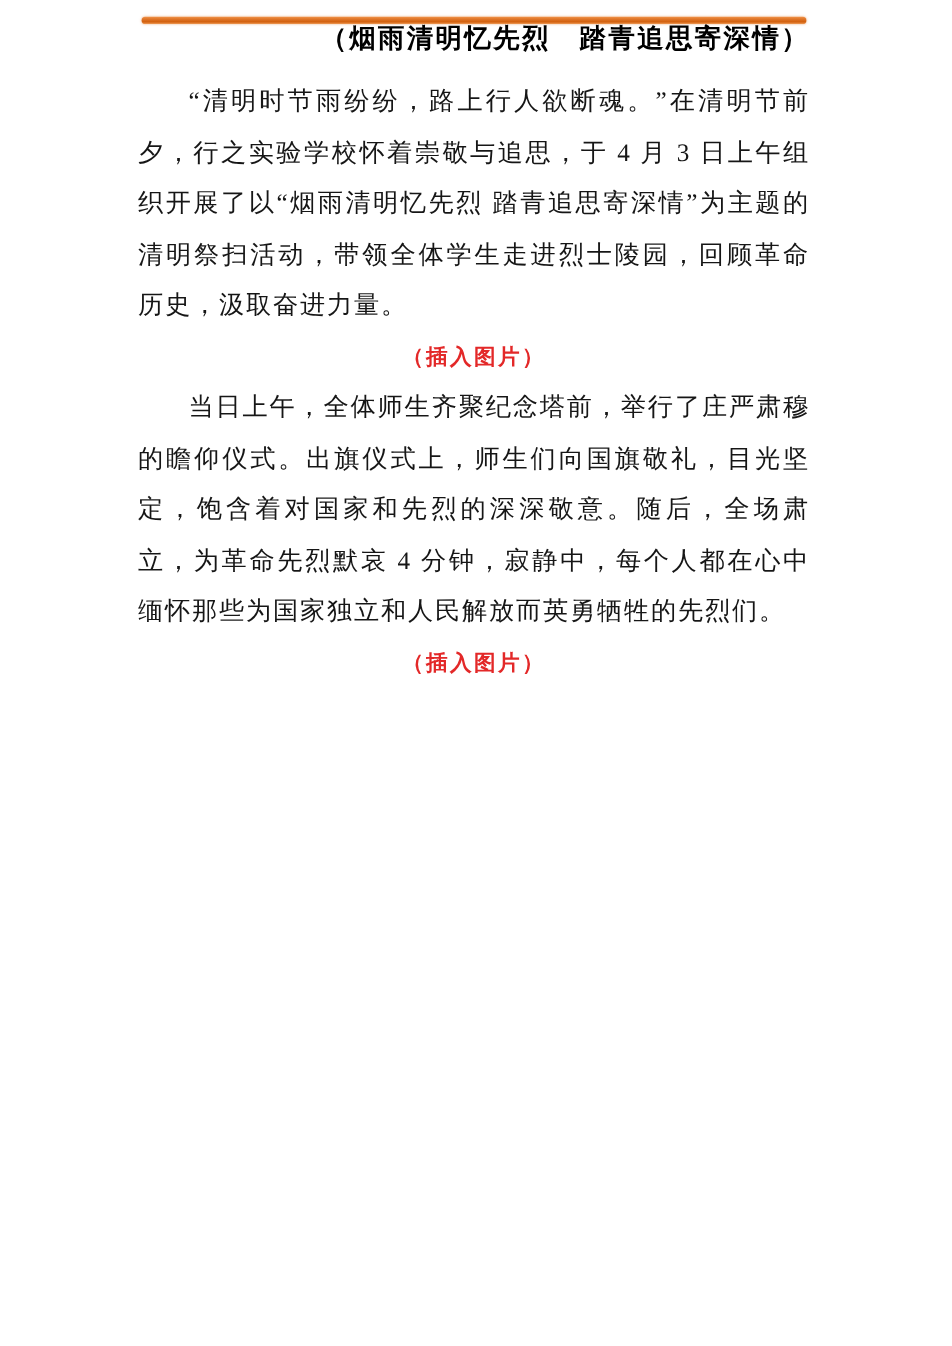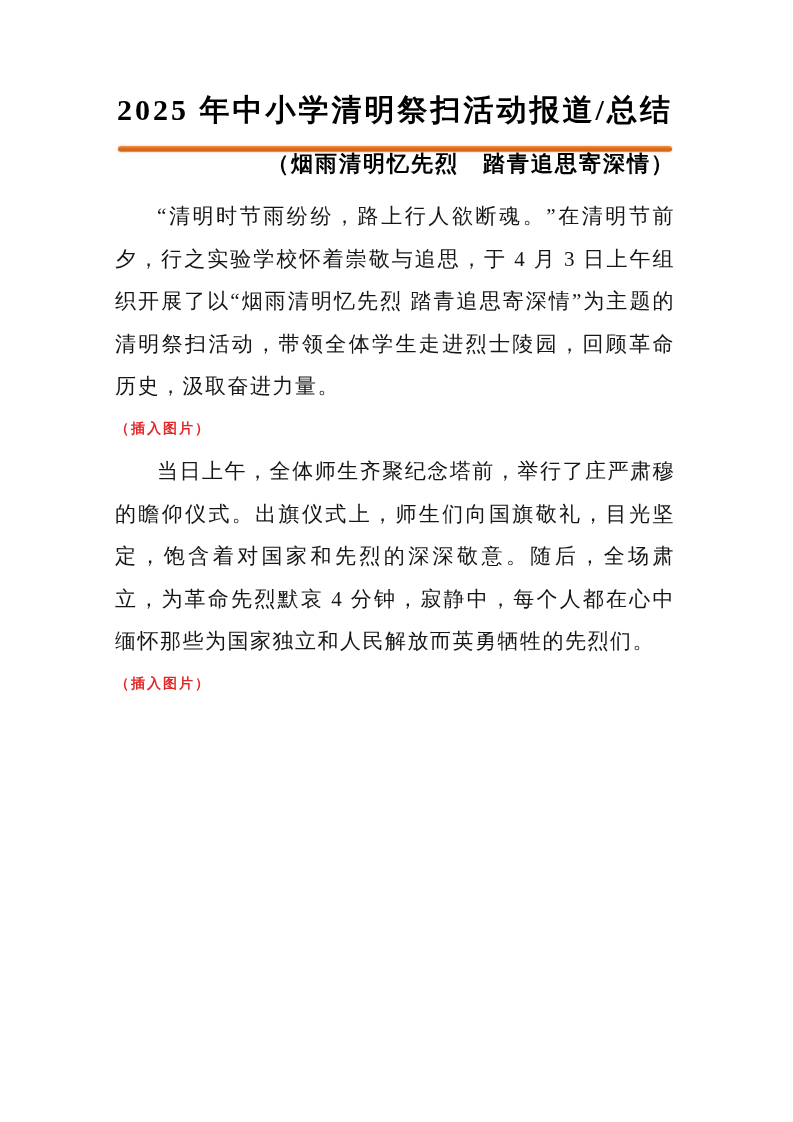--- a/index.html
+++ b/index.html
@@ -58,33 +58,33 @@
     letter-spacing: 1.5px;
     text-align: justify;
     text-indent: 2em;
     color: #161616;
   }
   .body-paragraph.first {
     margin-top: 16px;
   }
   .image-placeholder {
     margin: 0;
-    font-size: 14px;
+    font-size: 18px;
     line-height: 42.5px;
     font-weight: bold;
+    text-align: center;
     letter-spacing: 2px;
   }
 </style>
 </head>
 <body>
 
 <div class="page">
   <div class="content">
 
-    <h1 class="doc-title">2025 年中小学清明祭扫活动报道/总结</h1>
 
     <div class="title-divider"></div>
 
     <h2 class="doc-subtitle">（烟雨清明忆先烈　踏青追思寄深情）</h2>
 
     <p class="body-paragraph first">“清明时节雨纷纷，路上行人欲断魂。”在清明节前夕，行之实验学校怀着崇敬与追思，于 4 月 3 日上午组织开展了以“烟雨清明忆先烈 踏青追思寄深情”为主题的清明祭扫活动，带领全体学生走进烈士陵园，回顾革命历史，汲取奋进力量。</p>
 
     <p class="image-placeholder" style="color: rgb(227, 40, 40);">（插入图片）</p>
 
     <p class="body-paragraph">当日上午，全体师生齐聚纪念塔前，举行了庄严肃穆的瞻仰仪式。出旗仪式上，师生们向国旗敬礼，目光坚定，饱含着对国家和先烈的深深敬意。随后，全场肃立，为革命先烈默哀 4 分钟，寂静中，每个人都在心中缅怀那些为国家独立和人民解放而英勇牺牲的先烈们。</p>

